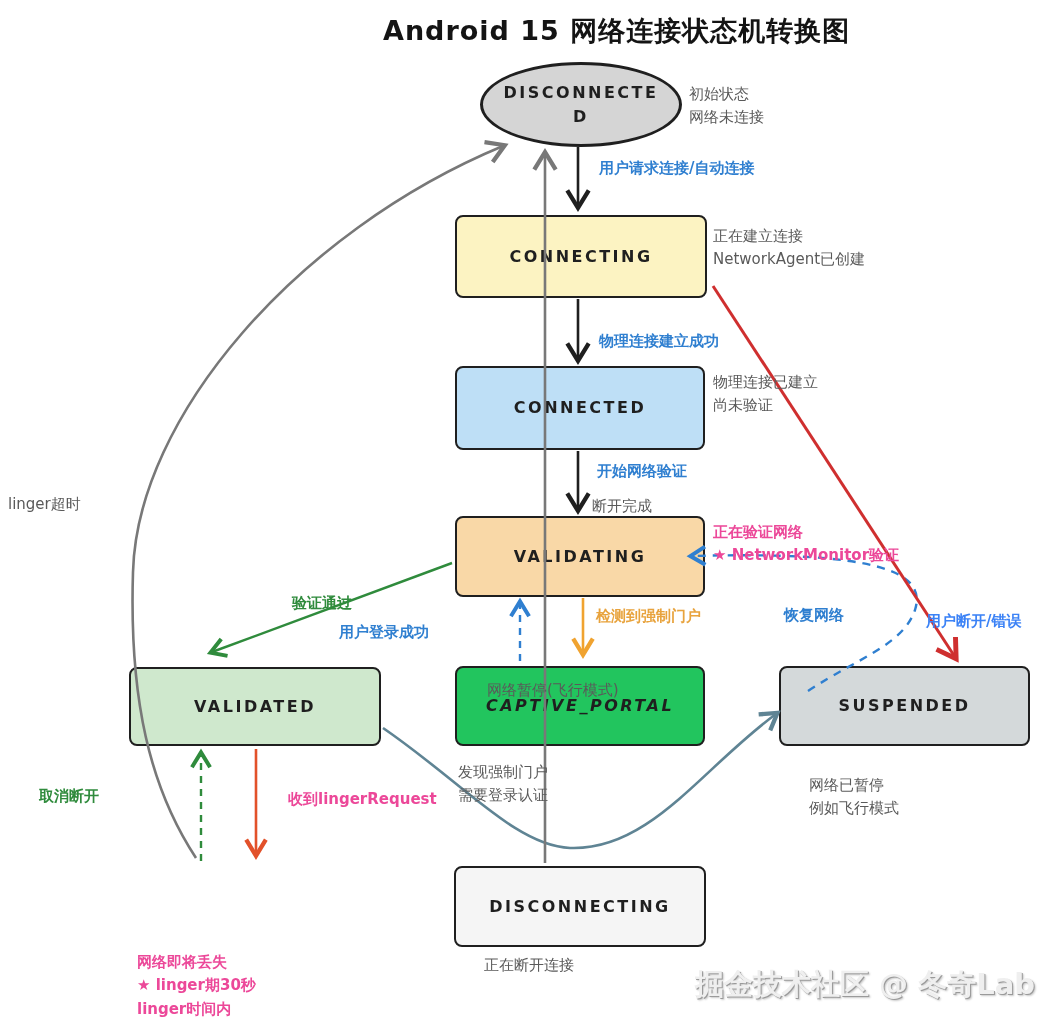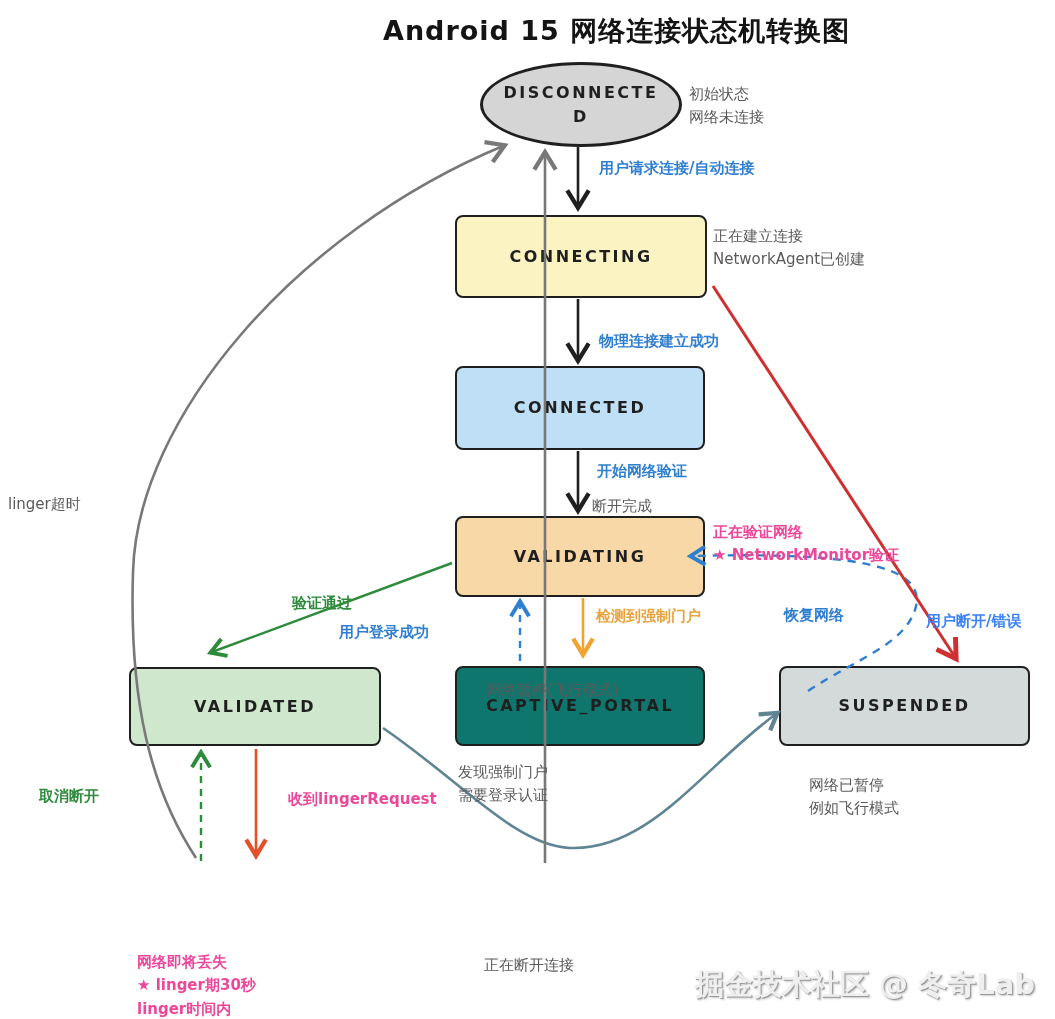--- a/index.html
+++ b/index.html
@@ -21,21 +21,21 @@
   .node-label{
     font-size:16px;font-weight:600;letter-spacing:2.5px;color:#1f1f1f;
     text-align:center;line-height:1.5;
   }
   #n-disconnected{left:480px;top:62px;width:202px;height:85px;background:#d5d5d5;border-width:3px;}
   #n-disconnected .node-label{width:158px;word-break:break-all;}
   #n-connecting{left:455px;top:215px;width:252px;height:83px;background:#fcf3c2;}
   #n-connected{left:455px;top:366px;width:250px;height:84px;background:#bedff6;}
   #n-validating{left:455px;top:516px;width:250px;height:81px;background:#f9d8a7;}
   #n-validated{left:129px;top:667px;width:252px;height:79px;background:#cfe8cd;}
-  #n-captive{left:455px;top:666px;width:250px;height:80px;background:#0f766e;}
+  #n-captive{left:455px;top:666px;width:250px;height:80px;background:#22c55e;font-style:italic;}
   #n-suspended{left:779px;top:666px;width:251px;height:80px;background:#d4d9da;}
   #n-losing{left:129px;top:866px;width:251px;height:81px;background:#fbccbe;}
   #n-disconnecting{left:454px;top:866px;width:252px;height:81px;background:#f5f5f5;}
   
   #edges{position:absolute;left:0;top:0;z-index:2;pointer-events:none;}
   
   .note,.elbl{position:absolute;z-index:3;font-size:15px;line-height:1.55;white-space:pre-line;}
   .gray{color:#5a5a5a;}
   .blue{color:#2f7fd0;font-weight:bold;}
   .green{color:#2f8b3c;font-weight:bold;}
@@ -91,20 +91,23 @@
   </div>
   <div class="node rect" id="n-validated">
     <span class="node-label">VALIDATED</span>
   </div>
   <div class="node rect" id="n-captive">
     <span class="node-label">CAPTIVE_PORTAL</span>
   </div>
   <div class="node rect" id="n-suspended">
     <span class="node-label">SUSPENDED</span>
   </div>
+  <div class="node rect" id="n-disconnecting">
+    <span class="node-label">DISCONNECTING</span>
+  </div>
 
   <svg id="edges" width="1055" height="1019" viewBox="0 0 1055 1019">
     <defs>
       <marker id="m-black" viewBox="-12 -8 14 16" refX="-1" refY="0" markerWidth="12" markerHeight="12" orient="auto">
         <path d="M-9,-5.5 L0,0 L-9,5.5" fill="none" stroke="#1f1f1f" stroke-width="2.2"></path>
         </marker>
       <marker id="m-gray" viewBox="-12 -8 14 16" refX="-1" refY="0" markerWidth="12" markerHeight="12" orient="auto">
         <path d="M-9,-5.5 L0,0 L-9,5.5" fill="none" stroke="#787878" stroke-width="2.2"></path>
         </marker>
       <marker id="m-red" viewBox="-12 -8 14 16" refX="-1" refY="0" markerWidth="11" markerHeight="11" orient="auto">
@@ -139,20 +142,22 @@
     <line x1="201" y1="861" x2="201" y2="754" stroke="#2f8b3c" stroke-width="2.4" stroke-dasharray="7 6" marker-end="url(#m-green)"></line>
     <path d="M 383 728 C 462 782, 516 846, 570 848 C 650 851, 703 767, 776 714" fill="none" stroke="#5f8494" stroke-width="2.6" marker-end="url(#m-steel)"></path>
     <line x1="545" y1="863" x2="545" y2="154" stroke="#787878" stroke-width="2.6" marker-end="url(#m-gray)"></line>
     <path d="M 196 858 C 150 788, 129 700, 133 572 C 137 418, 296 232, 503 146" fill="none" stroke="#787878" stroke-width="2.6" marker-end="url(#m-gray)"></path>
   </svg>
 
   <div class="note gray" id="note-disconnected">初始状态
 网络未连接</div>
   <div class="note gray" id="note-connecting">正在建立连接
 NetworkAgent已创建</div>
+  <div class="note gray" id="note-connected">物理连接已建立
+尚未验证</div>
   <div class="note orangered" id="note-validating">正在验证网络
 ★ NetworkMonitor验证</div>
   <div class="note gray" id="note-captive">发现强制门户
 需要登录认证</div>
   <div class="note gray" id="note-suspended">网络已暂停
 例如飞行模式</div>
   <div class="note orangered" id="note-losing">网络即将丢失
 ★ linger期30秒
 linger时间内</div>
   <div class="note gray" id="note-disconnecting">正在断开连接</div>

